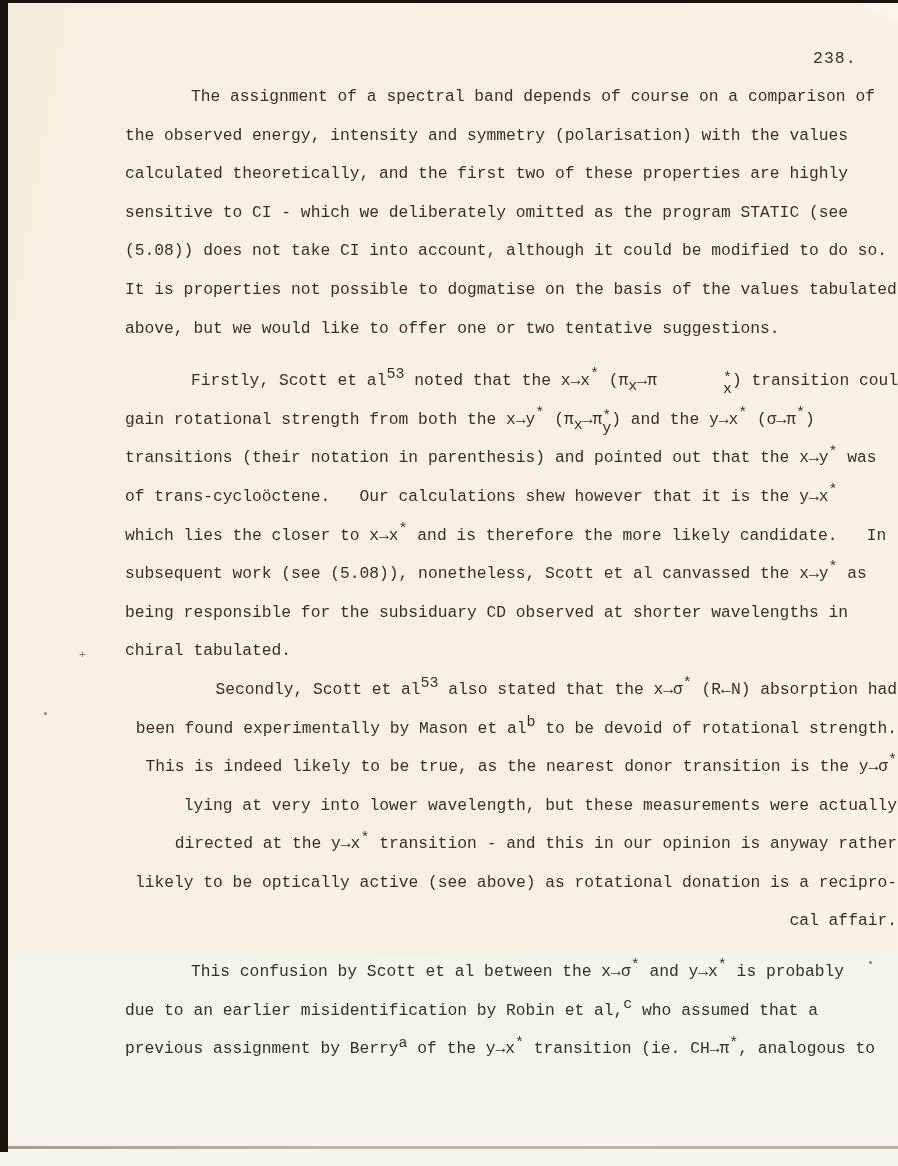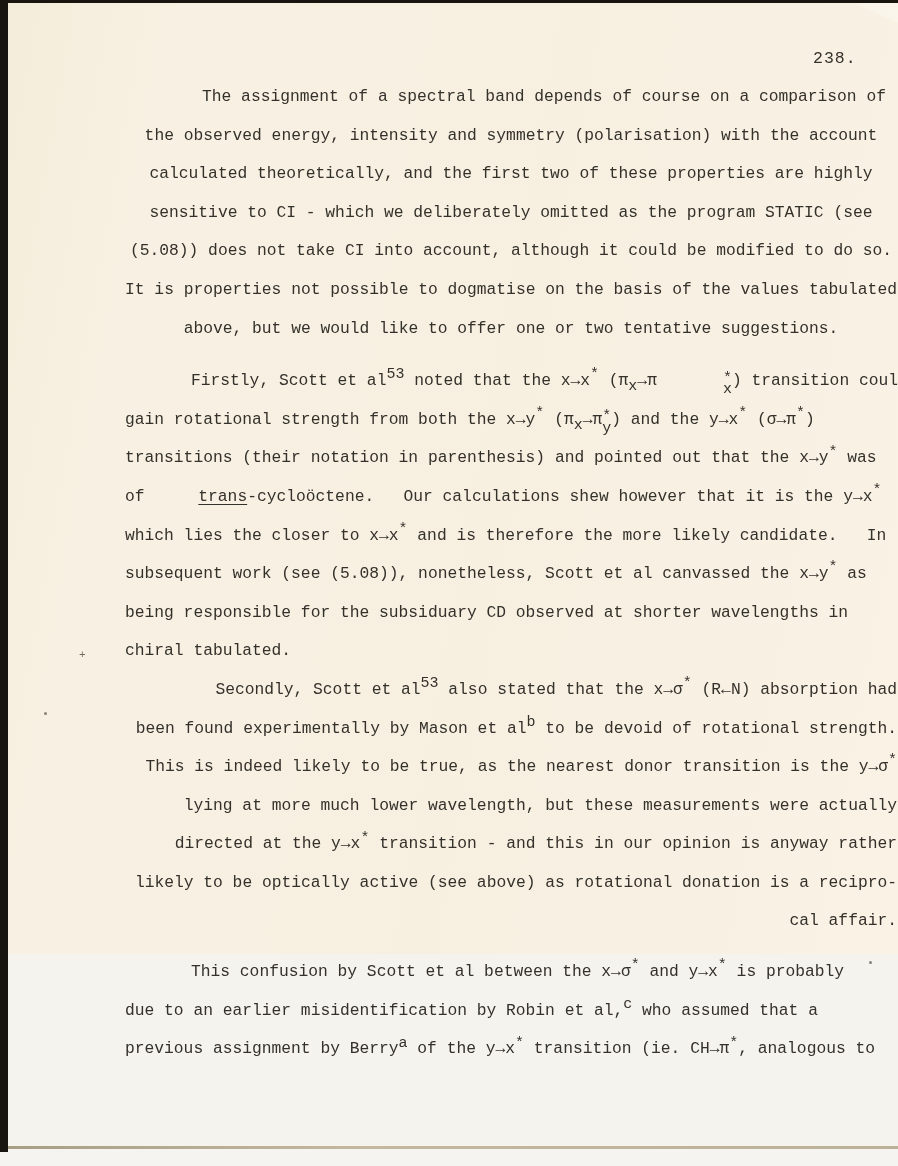--- a/index.html
+++ b/index.html
@@ -46,65 +46,65 @@
     color: #34312b; font-size: 16.3px;
   }
   .paragraph { margin: 0; }
   .line {
     height: 38.6px; line-height: 38.6px;
     white-space: pre;
   }
   .paragraph .line:first-child { text-indent: 66px; }
   .sup { position: relative; top: -0.45em; font-size: 0.92em; }
   .sub { position: relative; top: 0.35em;  font-size: 0.92em; }
-  .u   { text-decoration: underline; text-underline-offset: 3px; margin-left: 44px; }
+  .u   { text-underline-offset: 3px; }
   .ss  {
     display: inline-block; vertical-align: -0.52em;
     line-height: 0.74em; font-size: 0.92em; text-align: left;
   }
   .ss span { display: block; }
   .speck {
     position: absolute; color: #6e6a5d; font-size: 11px; line-height: 11px;
   }
   .dot-speck {
     position: absolute; width: 3px; height: 3px; border-radius: 50%;
     background: #57534a; opacity: .7;
   }
 </style>
 </head>
 <body>
 
 <div class="page">
   <div class="crease"></div>
   <div class="page-number">238.</div>
   <div class="body-text">
-      <div class="paragraph" style="margin-top: 0px; text-align: center;">
+      <div class="paragraph" style="margin-top: 0px;">
         <div class="line">The assignment of a spectral band depends of course on a comparison of</div>
-        <div class="line">the observed energy, intensity and symmetry (polarisation) with the account</div>
+        <div class="line">the observed energy, intensity and symmetry (polarisation) with the values</div>
         <div class="line">calculated theoretically, and the first two of these properties are highly</div>
         <div class="line">sensitive to CI - which we deliberately omitted as the program STATIC (see</div>
         <div class="line">(5.08)) does not take CI into account, although it could be modified to do so.</div>
         <div class="line">It is properties not possible to dogmatise on the basis of the values tabulated</div>
         <div class="line">above, but we would like to offer one or two tentative suggestions.</div>
       </div>
       <div class="paragraph" style="margin-top: 14px;">
         <div class="line">Firstly, Scott et al<span class="sup">53</span> noted that the x→x<span class="sup">*</span> (π<span class="sub">x</span>→π<span class="ss"><span>*</span><span>x</span></span>) transition could</div>
         <div class="line">gain rotational strength from both the x→y<span class="sup">*</span> (π<span class="sub">x</span>→π<span class="ss"><span>*</span><span>y</span></span>) and the y→x<span class="sup">*</span> (σ→π<span class="sup">*</span>)</div>
         <div class="line">transitions (their notation in parenthesis) and pointed out that the x→y<span class="sup">*</span> was</div>
         <div class="line">of <span class="u">trans</span>-cycloöctene.   Our calculations shew however that it is the y→x<span class="sup">*</span></div>
         <div class="line">which lies the closer to x→x<span class="sup">*</span> and is therefore the more likely candidate.   In</div>
         <div class="line">subsequent work (see (5.08)), nonetheless, Scott et al canvassed the x→y<span class="sup">*</span> as</div>
         <div class="line">being responsible for the subsiduary CD observed at shorter wavelengths in</div>
         <div class="line">chiral tabulated.</div>
       </div>
       <div class="paragraph" style="margin-top: 0px; text-align: right;">
         <div class="line">Secondly, Scott et al<span class="sup">53</span> also stated that the x→σ<span class="sup">*</span> (R←N) absorption had</div>
         <div class="line">been found experimentally by Mason et al<span class="sup">b</span> to be devoid of rotational strength.</div>
         <div class="line">This is indeed likely to be true, as the nearest donor transition is the y→σ<span class="sup">*</span></div>
-        <div class="line">lying at more much lower wavelength, but these measurements were actually</div>
+        <div class="line">lying at very into lower wavelength, but these measurements were actually</div>
         <div class="line">directed at the y→x<span class="sup">*</span> transition - and this in our opinion is anyway rather</div>
         <div class="line">likely to be optically active (see above) as rotational donation is a recipro-</div>
         <div class="line">cal affair.</div>
       </div>
       <div class="paragraph" style="margin-top: 12px;">
         <div class="line">This confusion by Scott et al between the x→σ<span class="sup">*</span> and y→x<span class="sup">*</span> is probably</div>
         <div class="line">due to an earlier misidentification by Robin et al,<span class="sup">c</span> who assumed that a</div>
         <div class="line">previous assignment by Berry<span class="sup">a</span> of the y→x<span class="sup">*</span> transition (ie. CH→π<span class="sup">*</span>, analogous to</div>
       </div>
     </div>

